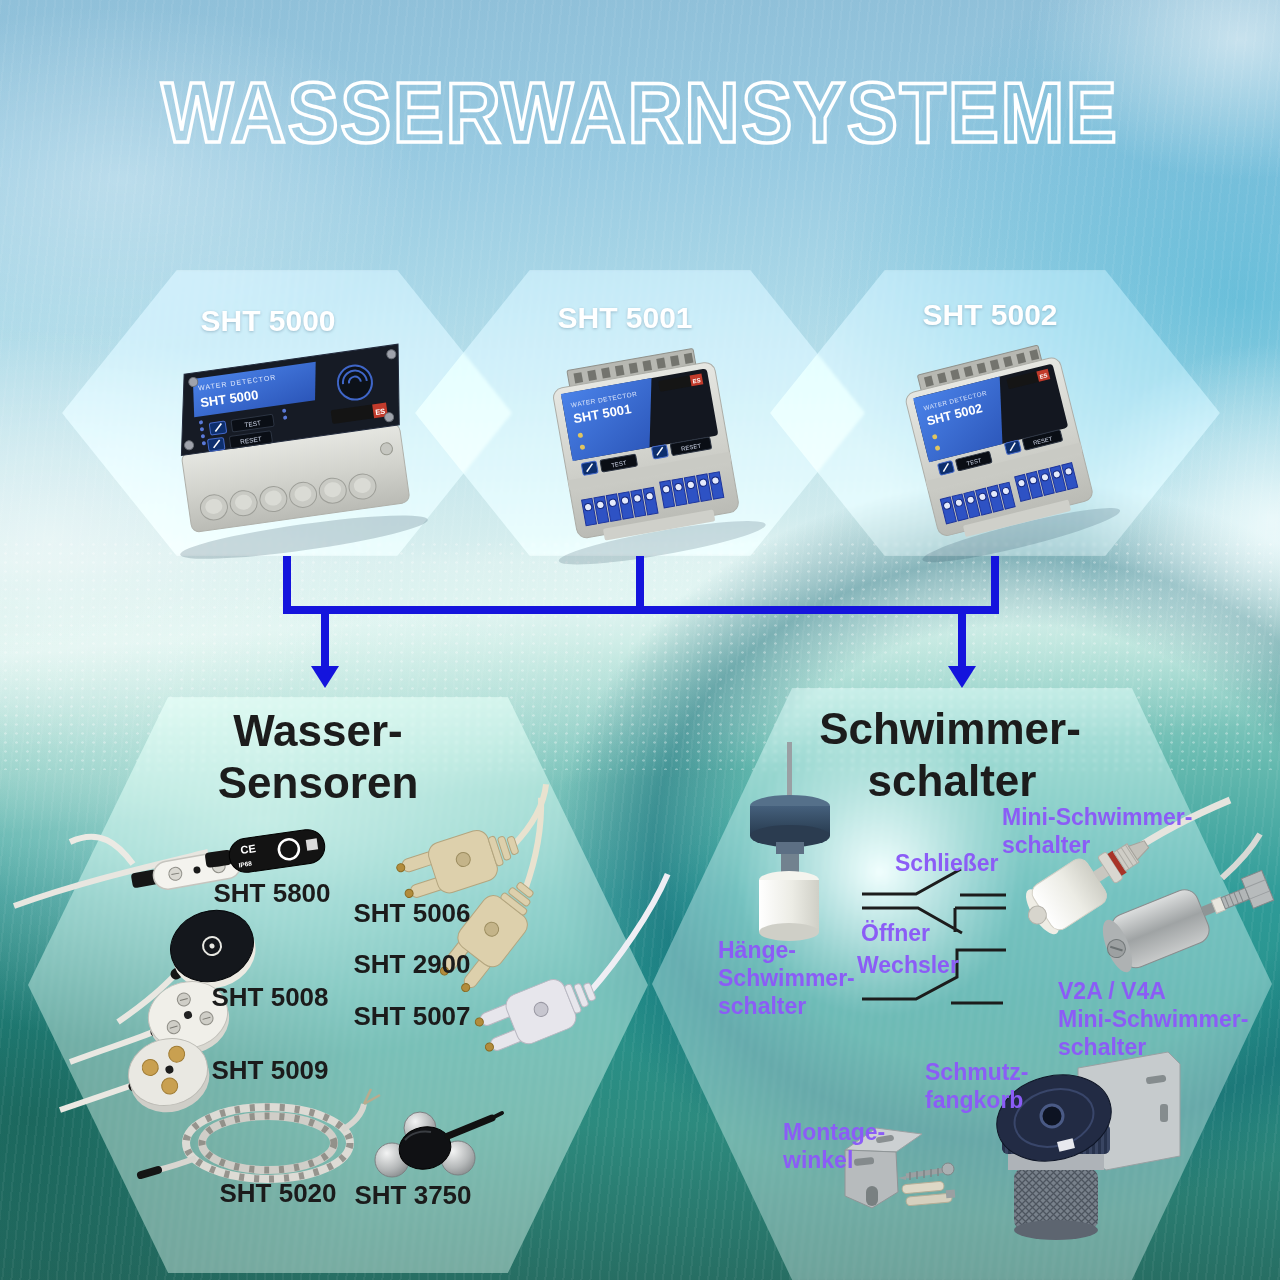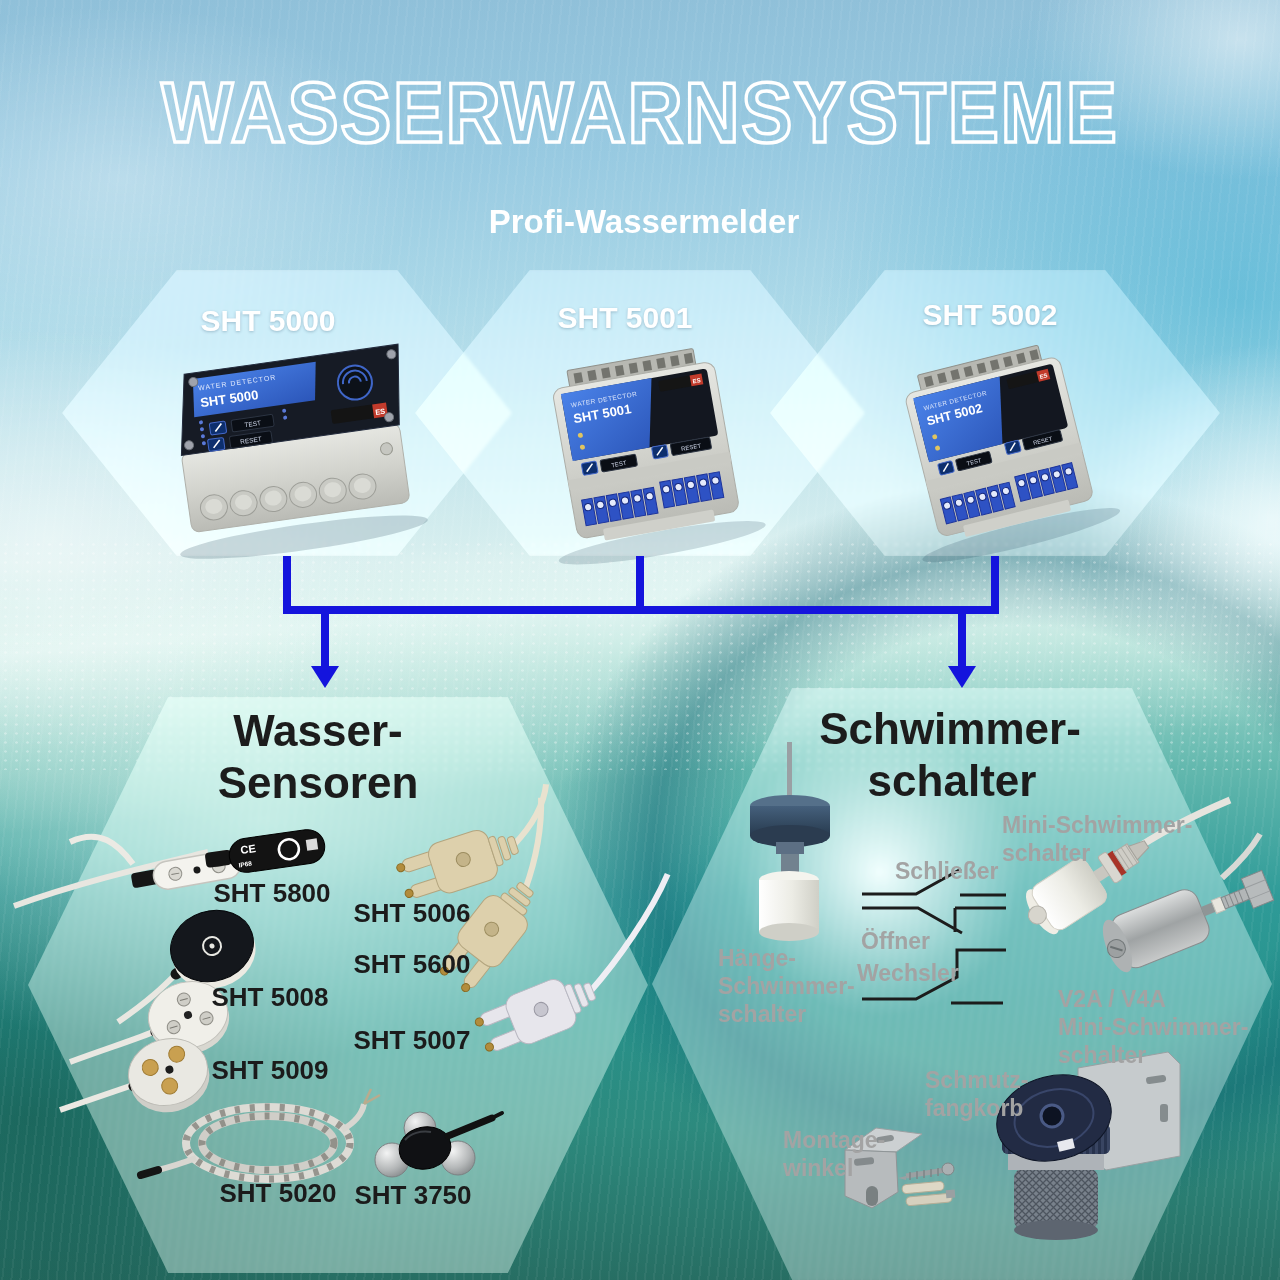--- a/index.html
+++ b/index.html
@@ -43,21 +43,21 @@
     font-size:76px;font-weight:700;letter-spacing:2px;color:transparent;
     -webkit-text-stroke:3.2px var(--label-white,#fff);transform:scaleY(1.12);transform-origin:top center;white-space:nowrap;}
   .subtitle{position:absolute;top:203px;left:644px;transform:translateX(-50%);
     font-size:33px;font-weight:700;color:var(--label-white,#fff);white-space:nowrap;}
   .prod-label{position:absolute;transform:translateX(-50%);font-size:30px;font-weight:700;
     color:var(--label-white,#fff);white-space:nowrap;text-shadow:0 1px 3px rgba(0,40,70,.25);}
   .h-line{position:absolute;transform:translateX(-50%);font-size:44px;font-weight:700;
     color:var(--heading-dark,#1c1c1c);white-space:nowrap;}
   .item-label{position:absolute;transform:translate(-50%,-50%);font-size:26px;font-weight:700;
     color:#1b1b1b;white-space:nowrap;}
-  .r-label{position:absolute;font-size:23px;font-weight:700;color:#a3a3a3;line-height:1.22;white-space:nowrap;margin-top:8px;}
+  .r-label{position:absolute;font-size:23px;font-weight:700;color:#8b5cf6;line-height:1.22;white-space:nowrap;}
 </style>
 </head>
 <body>
 
 <div class="stage">
   <div class="bg"></div>
   <div class="foam"></div>
   <div class="streaks"></div>
 
   <div class="hex top t1"></div>
@@ -506,38 +506,37 @@
       <path d="M910,1172 v8 M917,1171 v8 M924,1170 v8 M931,1169 v8 M938,1168 v8" stroke="#7e8486" stroke-width="1.5"></path>
       <polygon points="906,1176 898,1178 906,1180" fill="#9ba0a2"></polygon>
       <circle cx="948" cy="1169" r="6" fill="#aab0b2" stroke="#7e8486"></circle>
       <rect x="902" y="1183" width="42" height="9" rx="4.5" fill="#ded8c6" stroke="#b5ae97" transform="rotate(-5 923 1187)"></rect>
       <rect x="906" y="1195" width="46" height="9" rx="4.5" fill="#d6d0be" stroke="#b5ae97" transform="rotate(-5 929 1199)"></rect>
       <rect x="946" y="1190" width="9" height="8" fill="#9aa0a2" transform="rotate(-5 950 1194)"></rect>
     </g>
   </svg>
 
   <div class="title">WASSERWARNSYSTEME</div>
-  <div class="subtitle">Profi-Wassermelder</div>
 
   <div class="prod-label" style="left:268px;top:304px">SHT 5000</div>
   <div class="prod-label" style="left:625px;top:301px">SHT 5001</div>
   <div class="prod-label" style="left:990px;top:298px">SHT 5002</div>
 
   <div class="h-line" style="left:318px;top:758px">Sensoren</div>
   <div class="h-line" style="left:318px;top:706px">Wasser-</div>
   <div class="h-line" style="left:950px;top:704px">Schwimmer-</div>
   <div class="h-line" style="left:952px;top:756px">schalter</div>
 
   <div class="item-label" style="left:272px;top:893px">SHT 5800</div>
   <div class="item-label" style="left:270px;top:997px">SHT 5008</div>
   <div class="item-label" style="left:270px;top:1070px">SHT 5009</div>
   <div class="item-label" style="left:278px;top:1193px">SHT 5020</div>
   <div class="item-label" style="left:412px;top:913px">SHT 5006</div>
-  <div class="item-label" style="left:412px;top:964px">SHT 5600</div>
-  <div class="item-label" style="left:412px;top:1040px">SHT 5007</div>
+  <div class="item-label" style="left:412px;top:964px">SHT 2900</div>
+  <div class="item-label" style="left:412px;top:1016px">SHT 5007</div>
   <div class="item-label" style="left:413px;top:1195px">SHT 3750</div>
 
   <div class="r-label" style="left:718px;top:936px">
     <div>Hänge-</div>
     <div>Schwimmer-</div>
     <div>schalter</div>
   </div>
 
   <div class="r-label" style="left:895px;top:849px">Schließer</div>
   <div class="r-label" style="left:861px;top:919px">Öffner</div>

